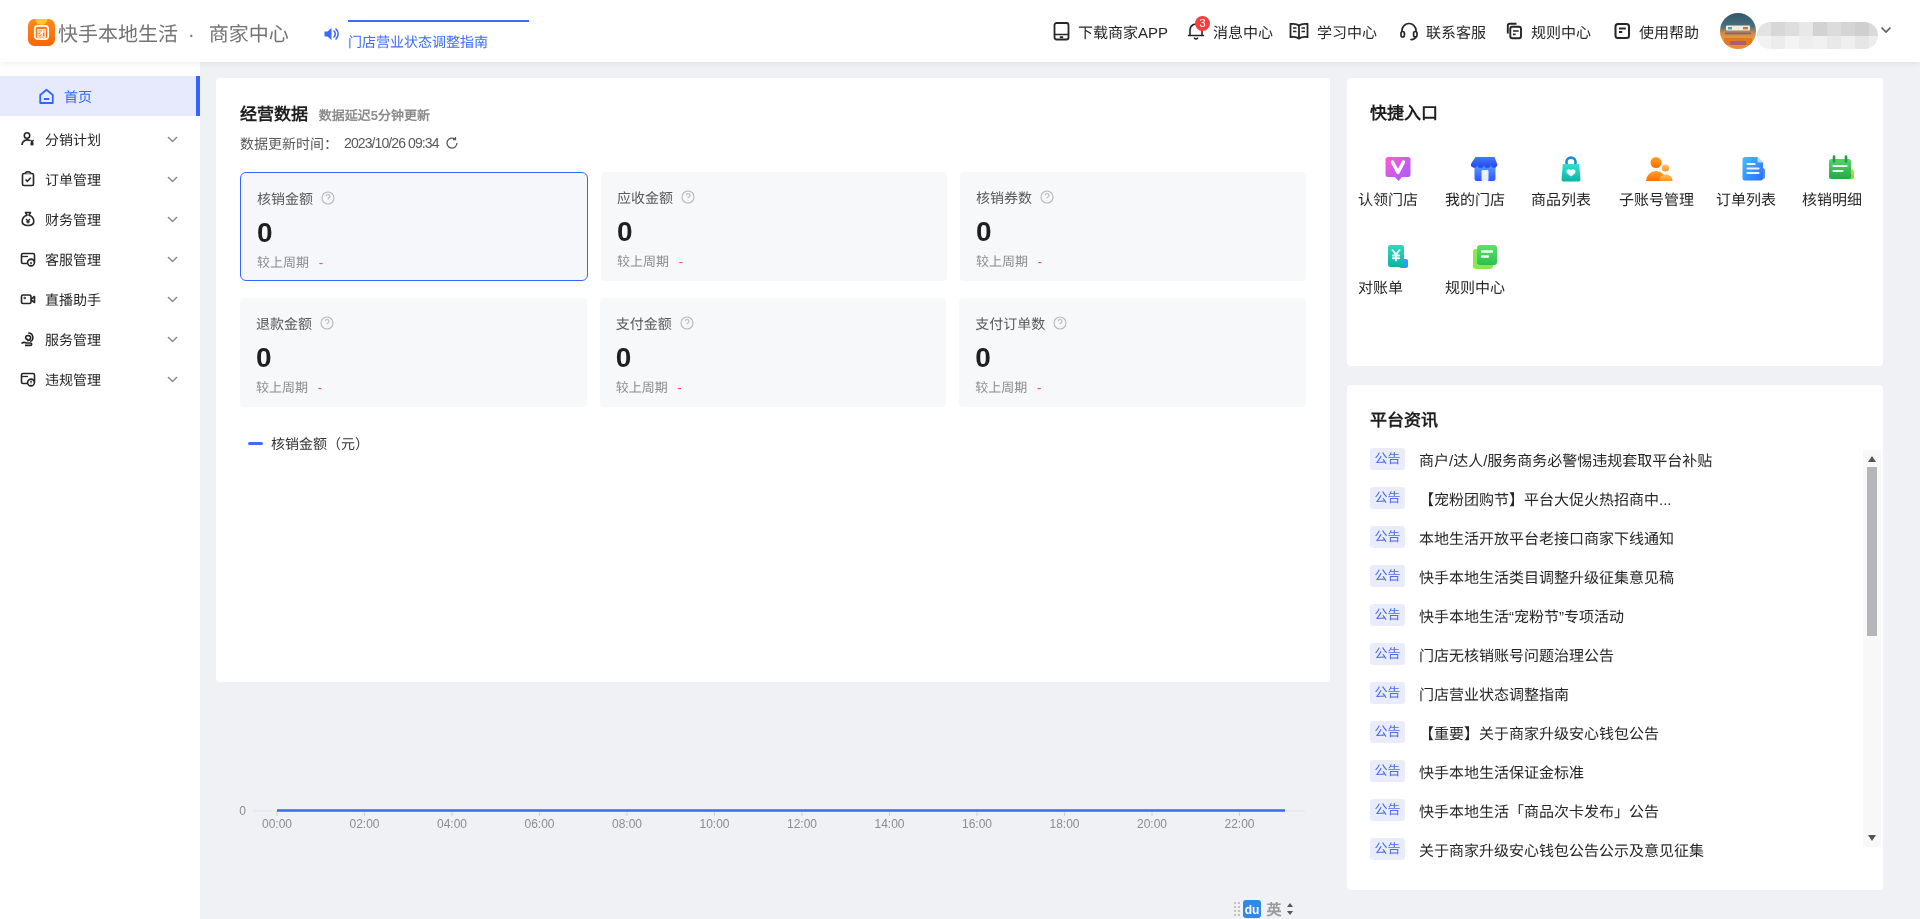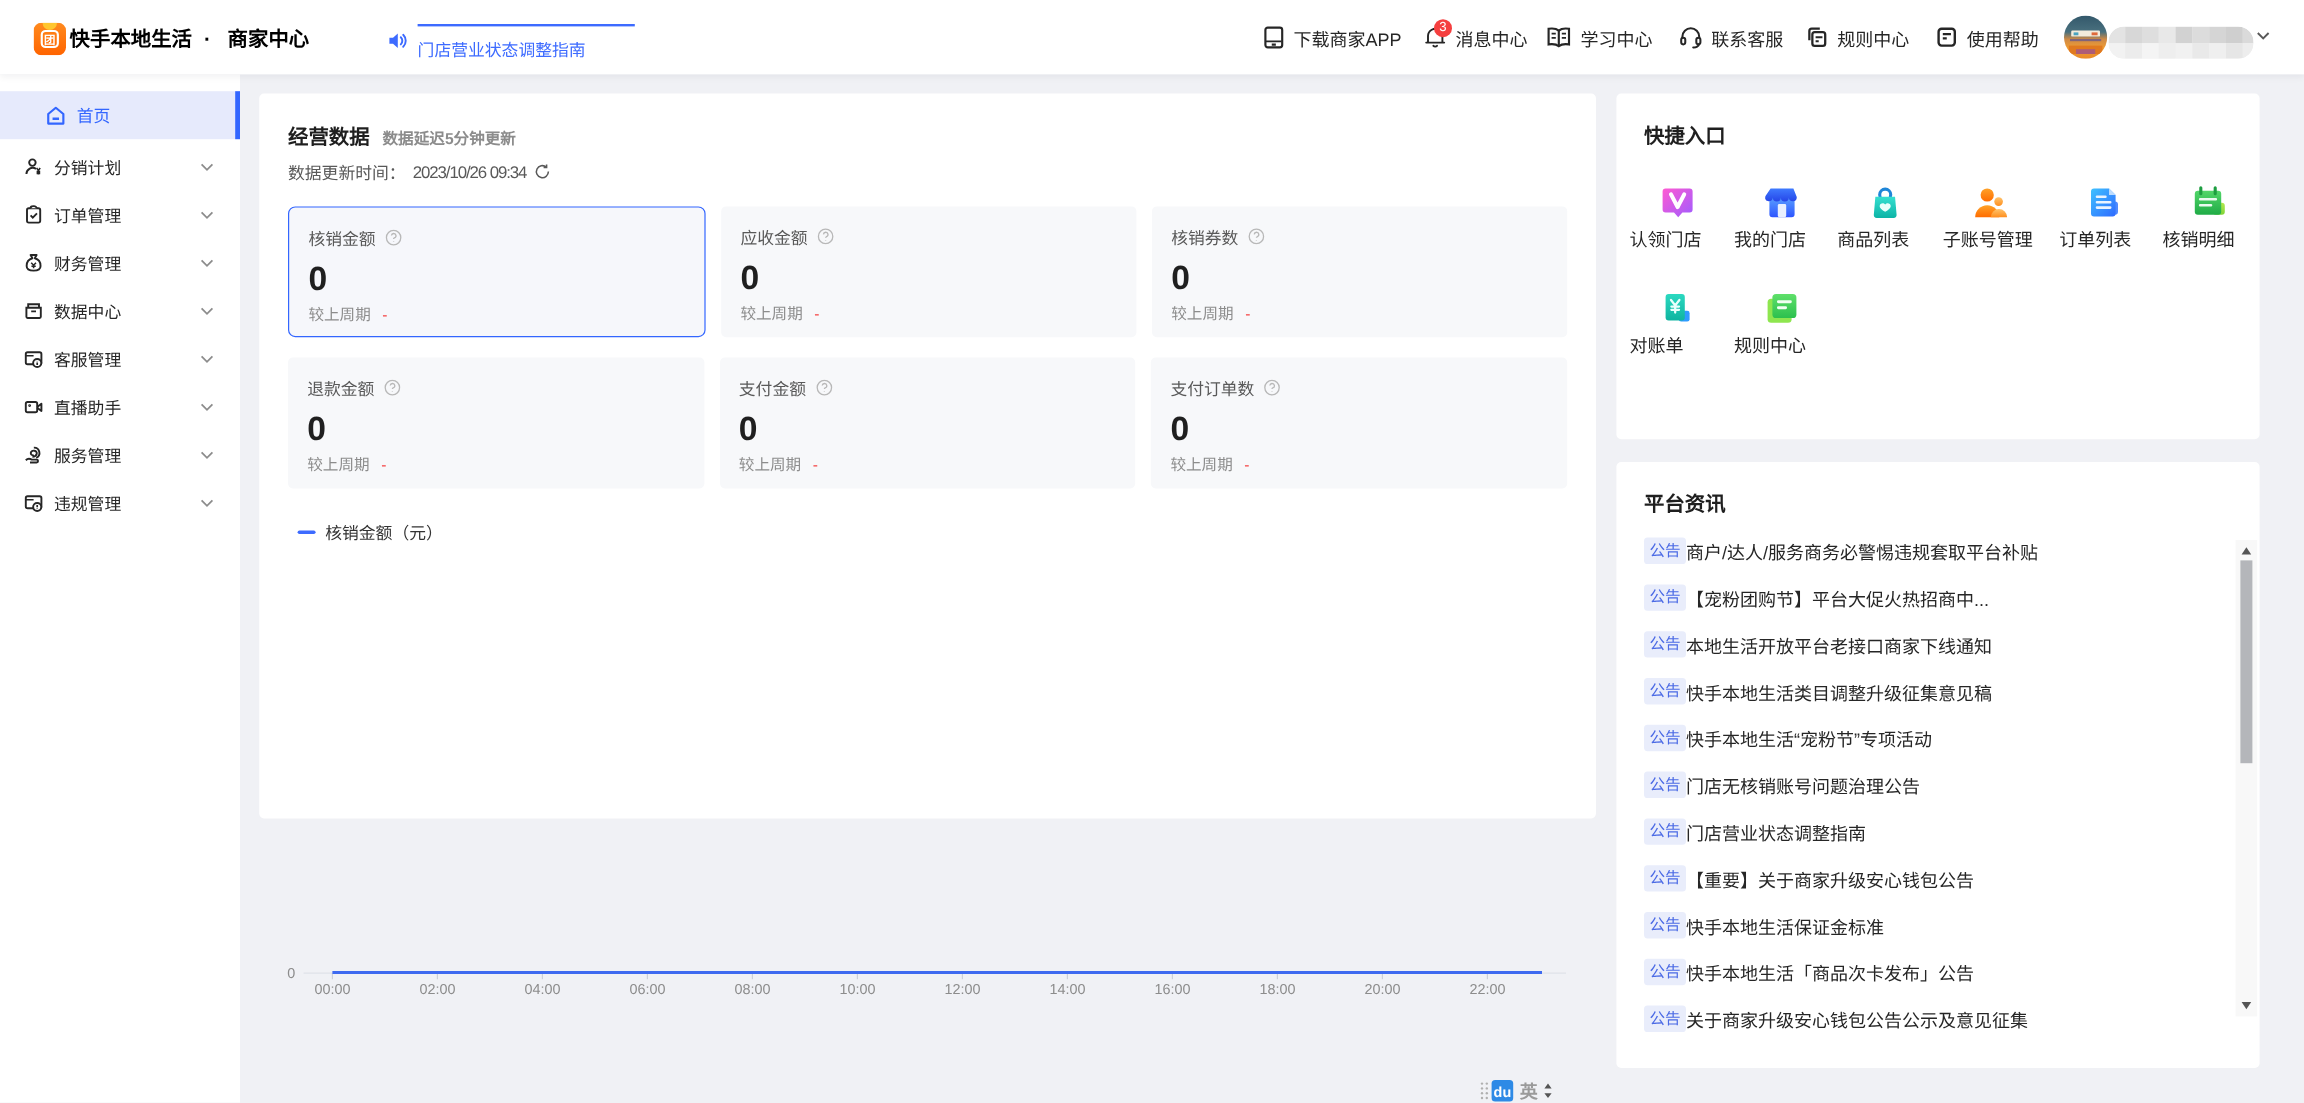--- a/index.html
+++ b/index.html
@@ -3,21 +3,21 @@
 <meta charset="utf-8">
 <title>商家中心</title>
 <style>
 * { margin:0; padding:0; box-sizing:border-box; }
 html,body { width:1920px; height:919px; overflow:hidden; }
 body { font-family:"Liberation Sans", sans-serif; background:#f0f1f5; position:relative; color:#262626; }
 
 
 .header { position:absolute; left:0; top:0; width:1920px; height:62px; background:#fff; box-shadow:0 2px 6px rgba(0,21,41,.06); z-index:10; }
 .logo { position:absolute; left:28px; top:19px; width:27px; height:27px; }
-.brand { position:absolute; left:58px; top:18px; font-size:17px; font-weight:bold; color:#000000; }
+.brand { position:absolute; left:58px; top:18px; font-size:20px; font-weight:normal; color:#737373; }
 .ann-speaker { position:absolute; left:322px; top:25px; }
 .ann-line { position:absolute; left:348px; top:20px; width:181px; height:2px; background:#3d6bff; }
 .ann-text { position:absolute; left:348px; top:31px; font-size:14px; color:#3d6bff; }
 
 .hitem { position:absolute; top:0; height:62px; display:flex; align-items:center; font-size:15px; color:#262626; }
 .hitem svg { margin-right:7px; }
 .badge { position:absolute; left:9px; top:16px; min-width:15px; height:15px; background:#f53f3f; border-radius:8px; color:#fff; font-size:11px; line-height:15px; text-align:center; padding:0 2px; }
 .avatar { position:absolute; left:1720px; top:13px; width:36px; height:36px; border-radius:50%; overflow:hidden; }
 .mosaic { position:absolute; left:1757px; top:22px; width:121px; height:27px; border-radius:13px; }
 .hchev { position:absolute; left:1880px; top:26px; }
@@ -61,21 +61,21 @@
 .p1 { top:78px; height:288px; }
 .p2 { top:385px; height:505px; }
 .p-title { position:absolute; left:23px; top:21px; font-size:17px; font-weight:bold; color:#1f1f1f; }
 .qgrid { position:absolute; left:23px; top:77px; width:512px; }
 .qitem { position:absolute; width:80px; text-align:left; }
 .qitem .qlabel { margin-top:5px; font-size:15px; color:#262626; white-space:nowrap; }
 .qitem svg { display:block; margin:0 auto; }
 
 .news { position:absolute; left:23px; top:63px; width:512px; }
 .nrow { position:absolute; left:0; height:22px; display:flex; align-items:center; }
-.ntag { width:35px; height:22px; background:#e9edfb; color:#4c6be5; font-size:13px; border-radius:3px; text-align:center; line-height:22px; flex:0 0 35px; }
+.ntag { width:35px; height:22px; background:#e9edfb; color:#4c6be5; font-size:13px; border-radius:3px; text-align:center; line-height:22px; flex:0 0 35px; margin-right:14px; }
 .ntxt { font-size:15px; color:#262626; white-space:nowrap; }
 
 
 .sbar { position:absolute; left:516px; top:65px; width:18px; height:397px; background:#f8f8f8; }
 .sbar .thumb { position:absolute; left:4px; top:17px; width:10px; height:169px; background:#b4b6ba; }
 .sbar .up, .sbar .dn { position:absolute; left:0; width:18px; height:14px; }
 .sbar .up { top:2px; } .sbar .dn { bottom:2px; }
 .tri-up { width:0;height:0;border-left:4.5px solid transparent;border-right:4.5px solid transparent;border-bottom:6px solid #555; margin:4px auto 0; }
 .tri-dn { width:0;height:0;border-left:4.5px solid transparent;border-right:4.5px solid transparent;border-top:6px solid #555; margin:4px auto 0; }
 
@@ -226,27 +226,20 @@
         </svg>订单管理<svg class="chev" width="11" height="7" viewBox="0 0 11 7" fill="none" stroke="#8c8c8c" stroke-width="1.5">
           <path d="M1 1 L5.5 5.5 L10 1"></path>
         </svg></div>
     <div class="mi"><svg class="micon" viewBox="0 0 16 16" fill="none" stroke="#262626" stroke-width="1.6">
           <path d="M5.5 1.5 H10.5 L9 4.2 C12 5 13.8 7.6 13.8 10.6 C13.8 13 12 14.5 8 14.5 C4 14.5 2.2 13 2.2 10.6 C2.2 7.6 4 5 7 4.2 Z" stroke-linejoin="round"></path>
           <path d="M6 8 L8 10 L10 8 M8 10 V12.5 M6.2 10.8 H9.8" stroke-width="1.3"></path>
         </svg>财务管理<svg class="chev" width="11" height="7" viewBox="0 0 11 7" fill="none" stroke="#8c8c8c" stroke-width="1.5">
           <path d="M1 1 L5.5 5.5 L10 1"></path>
         </svg></div>
     <div class="mi"><svg class="micon" viewBox="0 0 16 16" fill="none" stroke="#262626" stroke-width="1.6">
-          <path d="M2 5.5 H14 V13 a1 1 0 0 1 -1 1 H3 a1 1 0 0 1 -1 -1 Z"></path>
-          <path d="M3.5 5.5 V2.5 H12.5 V5.5"></path>
-          <path d="M6 8.5 H10"></path>
-        </svg>数据中心<svg class="chev" width="11" height="7" viewBox="0 0 11 7" fill="none" stroke="#8c8c8c" stroke-width="1.5">
-          <path d="M1 1 L5.5 5.5 L10 1"></path>
-        </svg></div>
-    <div class="mi"><svg class="micon" viewBox="0 0 16 16" fill="none" stroke="#262626" stroke-width="1.6">
           <rect x="1.5" y="2.5" width="13" height="10" rx="1.5"></rect>
           <path d="M1.5 5.5 H8" stroke-width="1.3"></path>
           <circle cx="11" cy="11.5" r="3.4" fill="#fff"></circle>
           <path d="M11 9.8 V10 M11 11 V13.2" stroke-width="1.4"></path>
         </svg>客服管理<svg class="chev" width="11" height="7" viewBox="0 0 11 7" fill="none" stroke="#8c8c8c" stroke-width="1.5">
           <path d="M1 1 L5.5 5.5 L10 1"></path>
         </svg></div>
     <div class="mi"><svg class="micon" viewBox="0 0 16 16" fill="none" stroke="#262626" stroke-width="1.6">
           <rect x="1.5" y="4" width="9.5" height="8.5" rx="1.5"></rect>
           <path d="M11 8.8 L14.5 11.5 V5.5 L11 8.2" stroke-linejoin="round"></path>

